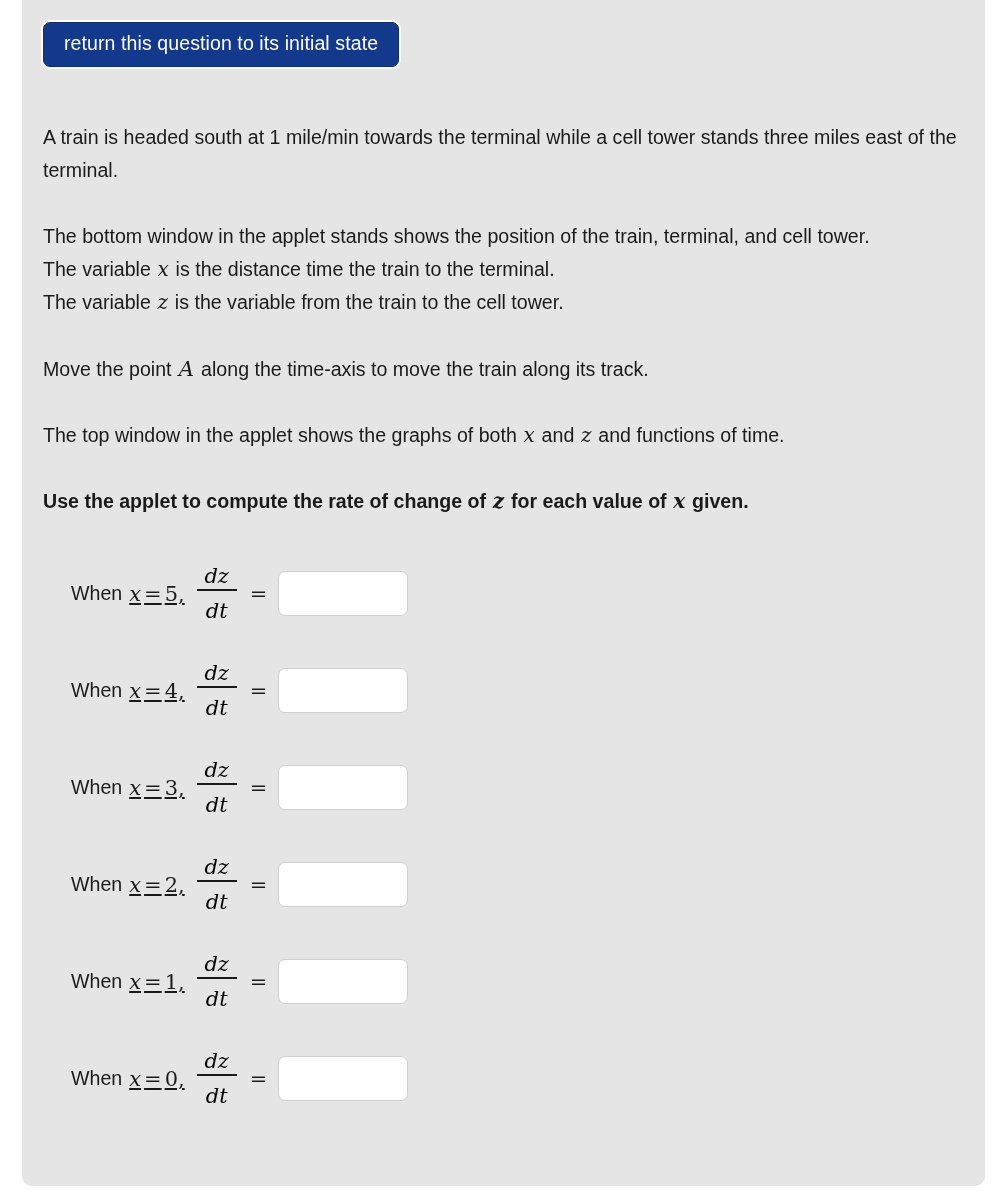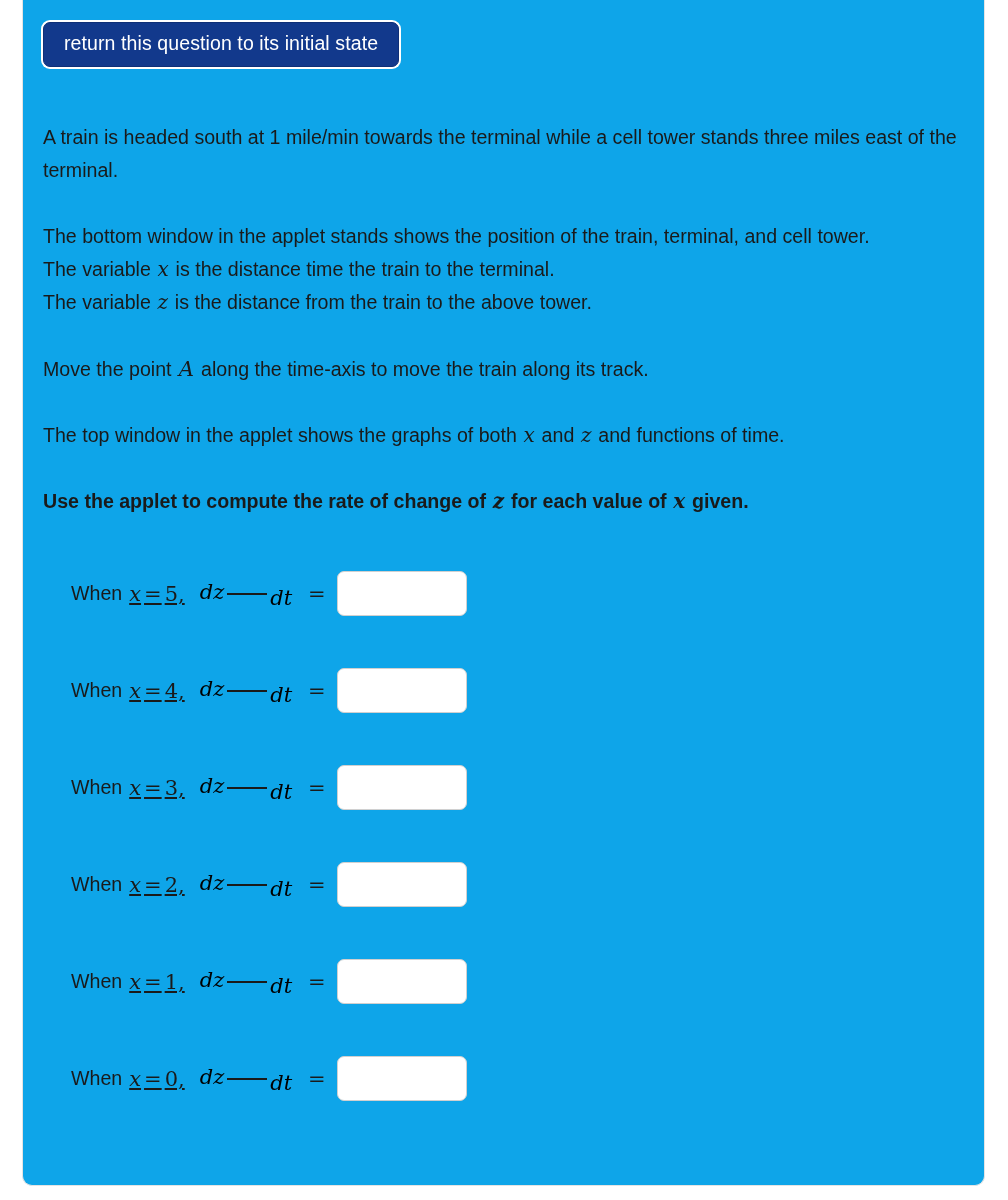--- a/index.html
+++ b/index.html
@@ -24,21 +24,21 @@
     height: 1200px;
     background: #ffffff;
   }
 
   .card {
     position: absolute;
     left: 22px;
     top: 0px;
     width: 963px;
     height: 1186px;
-    background: #0ea5e9;
+    background: #e5e5e5;
     border: 1px solid #e4e4e4;
     border-top: none;
     border-radius: 0 0 10px 10px;
     box-sizing: border-box;
     overflow: hidden;
   }
 
   .card-inner {
     position: relative;
     padding: 22px 20px 0 20px;
@@ -136,21 +136,21 @@
     padding: 0 3px;
   }
   .math-eq .num {
     font-style: normal;
     font-weight: normal;
   }
 
   
   .frac {
     display: inline-flex;
-    flex-direction: row;
+    flex-direction: column;
     align-items: center;
     justify-content: center;
     vertical-align: middle;
     font-family: "DejaVu Serif", "Liberation Serif", serif;
     font-style: italic;
     font-size: 21px;
     line-height: 1;
     margin: 0 4px 0 12px;
     position: relative;
     top: 0px;
@@ -212,21 +212,21 @@
 
         <p class="tight">
           <span>The variable</span>
           <span class="mi">x</span>
           <span>is the distance time the train to the terminal.</span>
         </p>
 
         <p>
           <span>The variable</span>
           <span class="mi">z</span>
-          <span>is the distance from the train to the above tower.</span>
+          <span>is the variable from the train to the cell tower.</span>
         </p>
 
         <p>
           <span>Move the point</span>
           <span class="mi-up">A</span>
           <span>along the time-axis to move the train along its track.</span>
         </p>
 
         <p>
           <span>The top window in the applet shows the graphs of both</span>

